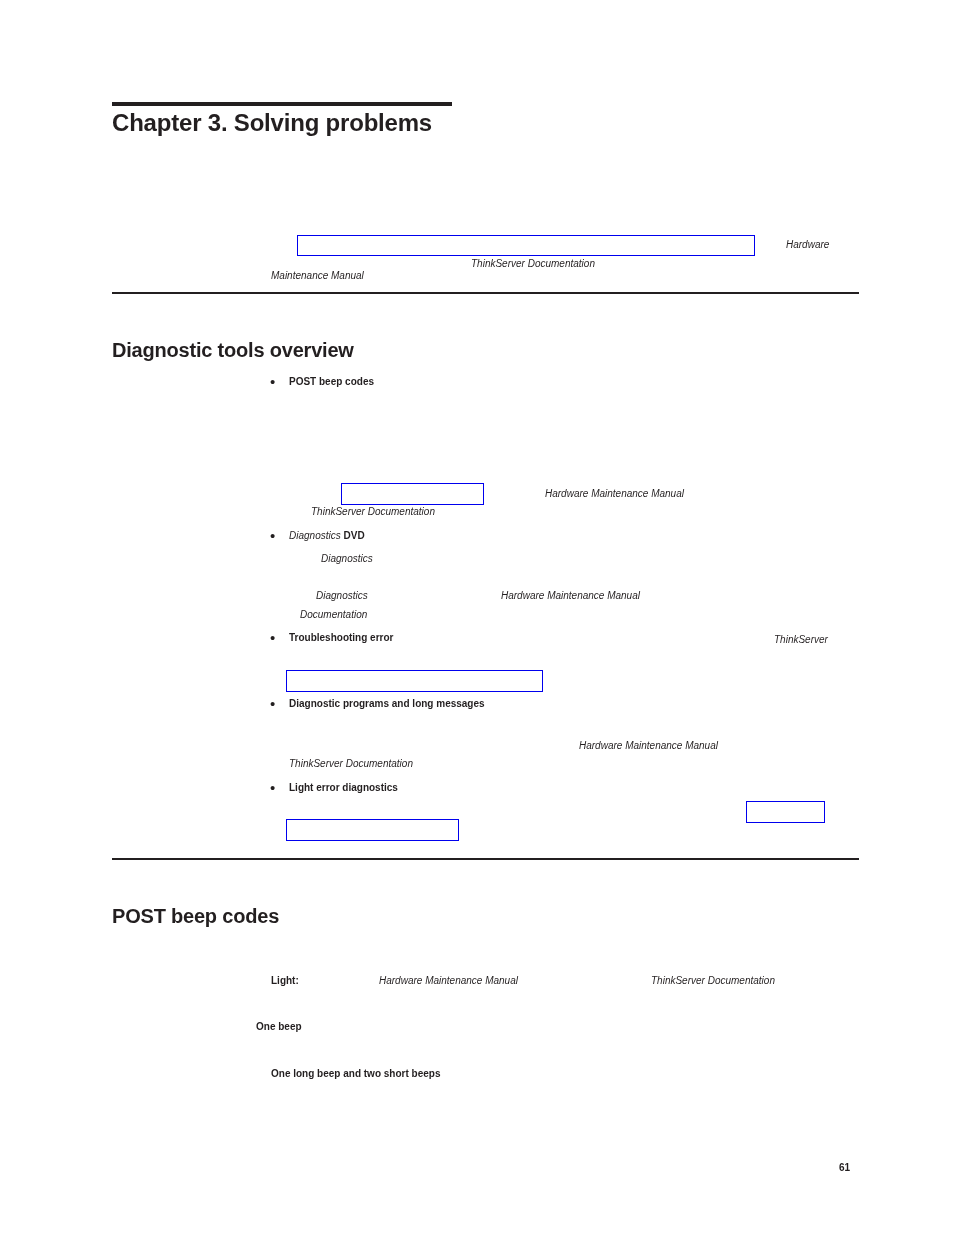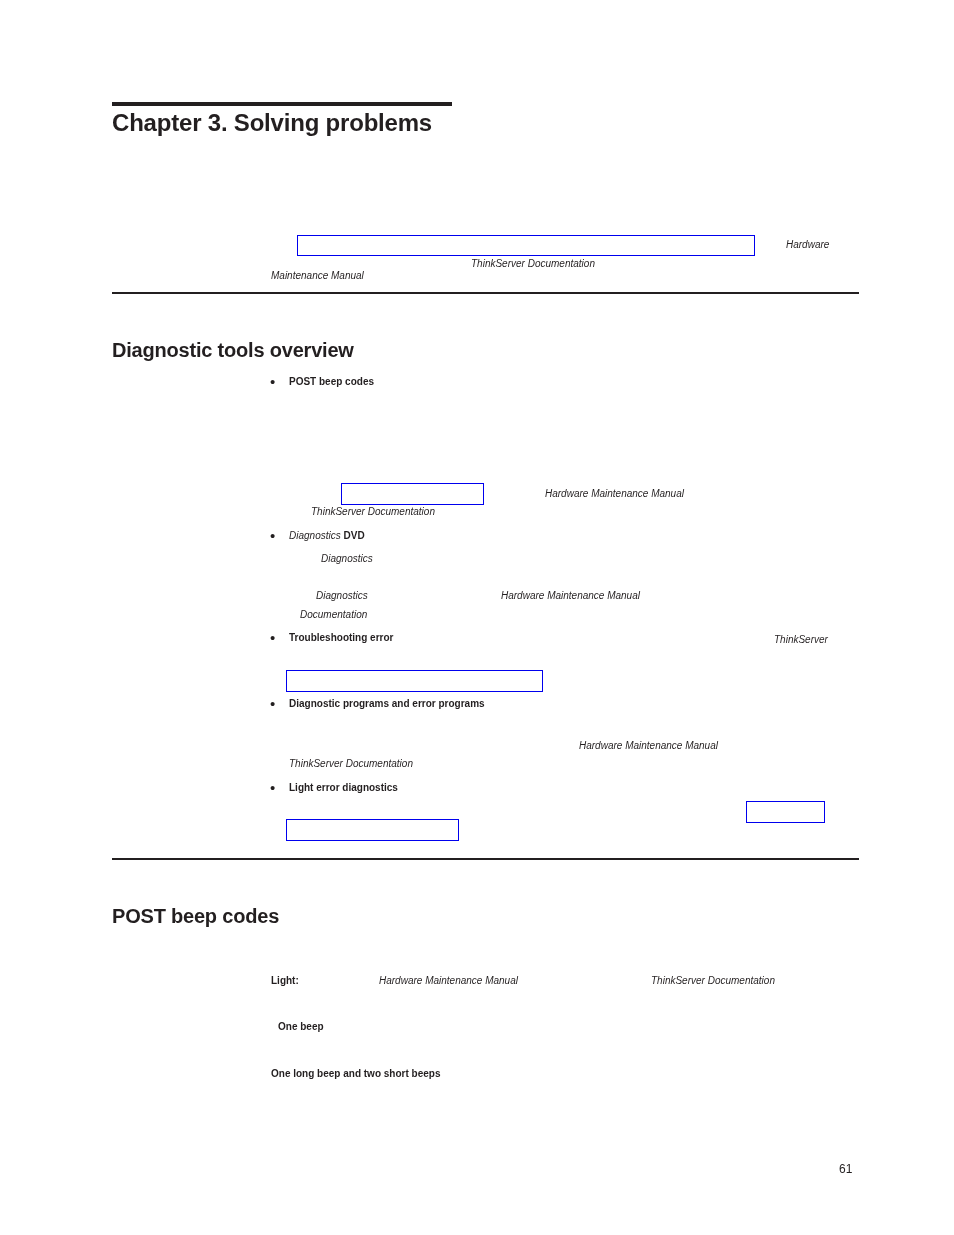--- a/index.html
+++ b/index.html
@@ -11,21 +11,21 @@
     .abs { position: absolute; white-space: nowrap; }
     .rule-chapter { position: absolute; left: 112px; top: 102px; width: 340px; height: 4px; background: #231f20; }
     .rule-section { position: absolute; left: 112px; height: 2px; width: 747px; background: #231f20; }
     .chapter-title { font-size: 24px; font-weight: bold; letter-spacing: -0.2px; }
     .section-title { font-size: 20px; font-weight: bold; letter-spacing: -0.2px; margin-top: 43px; }
     .body { font-size: 10px; line-height: 18px; }
     .it { font-style: italic; }
     .bd { font-weight: bold; }
     .bullet { font-size: 15px; }
     .link-box { position: absolute; border: 1.5px solid #0000ee; box-sizing: border-box; }
-    .page-num { font-size: 12px; font-weight: normal; }
+    .page-num { font-size: 10px; font-weight: bold; }
   </style>
 </head>
 <body>
 
 <div class="rule-chapter"></div>
 <div class="abs chapter-title" style="left:112px; top:109px;">Chapter 3. Solving problems</div>
 
 <div class="link-box" style="left:297px; top:235px; width:458px; height:21px;"></div>
 <div class="abs body it" style="left:786px; top:236px;">Hardware</div>
 <div class="abs body it" style="left:271px; top:255px;margin-top:12px;">Maintenance Manual</div>
@@ -49,32 +49,32 @@
 <div class="abs body it" style="left:316px; top:587px;">Diagnostics</div>
 <div class="abs body it" style="left:501px; top:587px;">Hardware Maintenance Manual</div>
 <div class="abs body it" style="left:774px; top:587px;margin-top:44px;">ThinkServer</div>
 <div class="abs body it" style="left:300px; top:606px;text-align:right;">Documentation</div>
 
 <div class="abs bullet" style="left:270px; top:629px;">•</div>
 <div class="abs body bd" style="left:289px; top:629px;">Troubleshooting error</div>
 <div class="link-box" style="left:286px; top:670px; width:257px; height:22px;"></div>
 
 <div class="abs bullet" style="left:270px; top:695px;">•</div>
-<div class="abs body bd" style="left:289px; top:695px;">Diagnostic programs and error programs</div>
+<div class="abs body bd" style="left:289px; top:695px;">Diagnostic programs and long messages</div>
 <div class="abs body it" style="left:579px; top:737px;">Hardware Maintenance Manual</div>
 <div class="abs body it" style="left:289px; top:755px;">ThinkServer Documentation</div>
 
 <div class="abs bullet" style="left:270px; top:779px;">•</div>
 <div class="abs body bd" style="left:289px; top:779px;">Light error diagnostics</div>
 <div class="link-box" style="left:746px; top:801px; width:79px; height:22px;"></div>
 <div class="link-box" style="left:286px; top:819px; width:173px; height:22px;"></div>
 
 <div class="rule-section" style="top:858px;"></div>
 <div class="abs section-title" style="left:112px; top:862px;">POST beep codes</div>
 
 <div class="abs body bd" style="left:271px; top:972px;">Light:</div>
 <div class="abs body it" style="left:379px; top:972px;">Hardware Maintenance Manual</div>
 <div class="abs body it" style="left:651px; top:972px;">ThinkServer Documentation</div>
 
-<div class="abs body bd" style="left:278px; top:1018px;">One beep</div>
+<div class="abs body bd" style="left:256px; top:1018px;">One beep</div>
 <div class="abs body bd" style="left:271px; top:1065px;">One long beep and two short beeps</div>
 
 <div class="abs page-num" style="left:839px; top:1162px;">61</div>
 
 </body></html>

